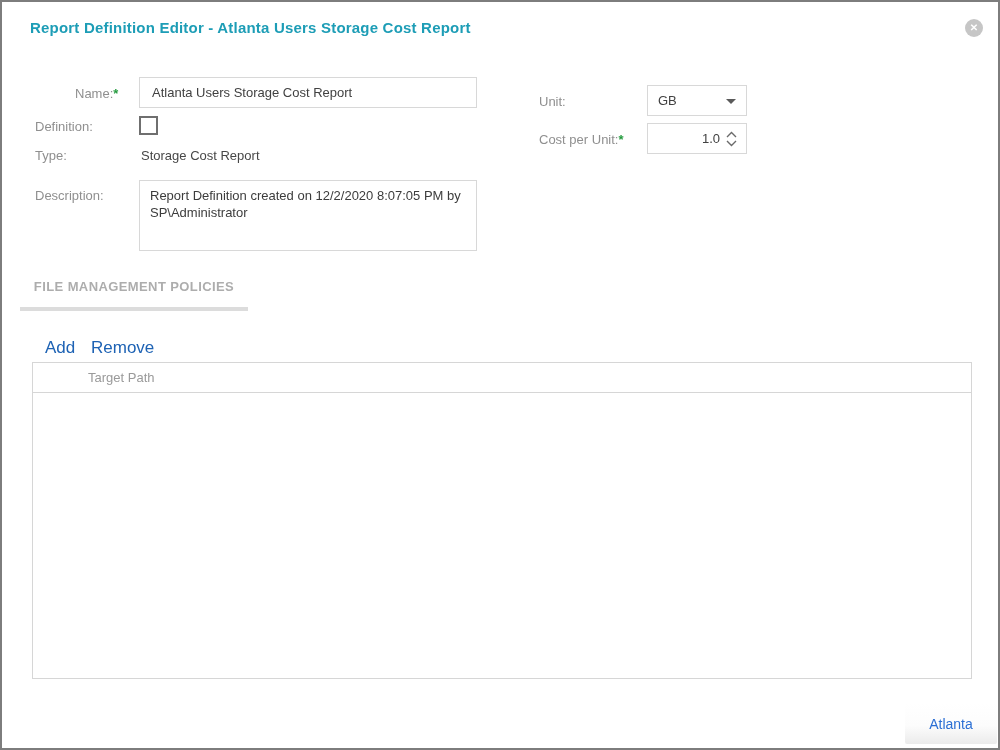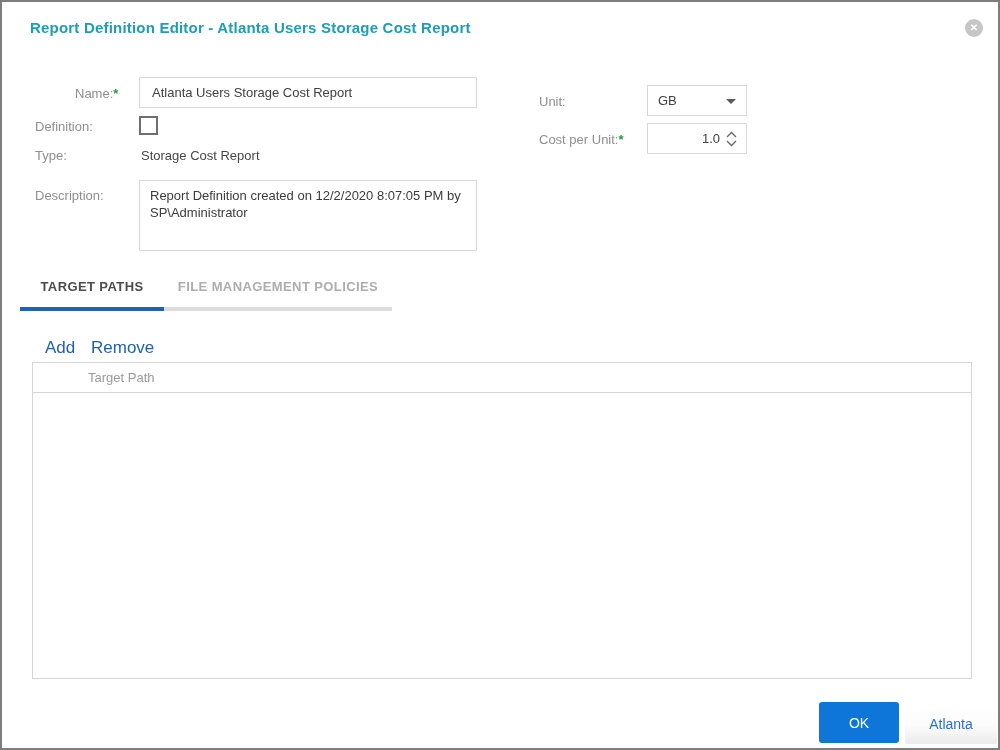--- a/index.html
+++ b/index.html
@@ -141,31 +141,29 @@
     <input value="1.0" style="">
     <span class="spin-arrows">
       <svg width="13" height="16" viewBox="0 0 13 16">
         <path d="M2 6 L6.5 1.5 L11 6" fill="none" stroke="#6a6a6a" stroke-width="1.4"></path>
         <path d="M2 10 L6.5 14.5 L11 10" fill="none" stroke="#6a6a6a" stroke-width="1.4"></path>
       </svg>
     </span>
   </div>
 
   <div class="tabs">
-    <div class="tab active">TARGET PATHS</div>
     <div class="tab inactive">FILE MANAGEMENT POLICIES</div>
   </div>
 
   <a class="action-link" style="left:43px;">Add</a>
   <a class="action-link" style="left:89px;">Remove</a>
 
   <div class="grid">
     <div class="grid-header">
       <div class="grid-col-select"></div>
       <div class="grid-col-path">Target Path</div>
     </div>
     <div class="grid-body"></div>
   </div>
 
-  <button class="ok-btn">OK</button>
   <button class="cancel-btn">Atlanta</button>
 
 </div>
 
 </body></html>

